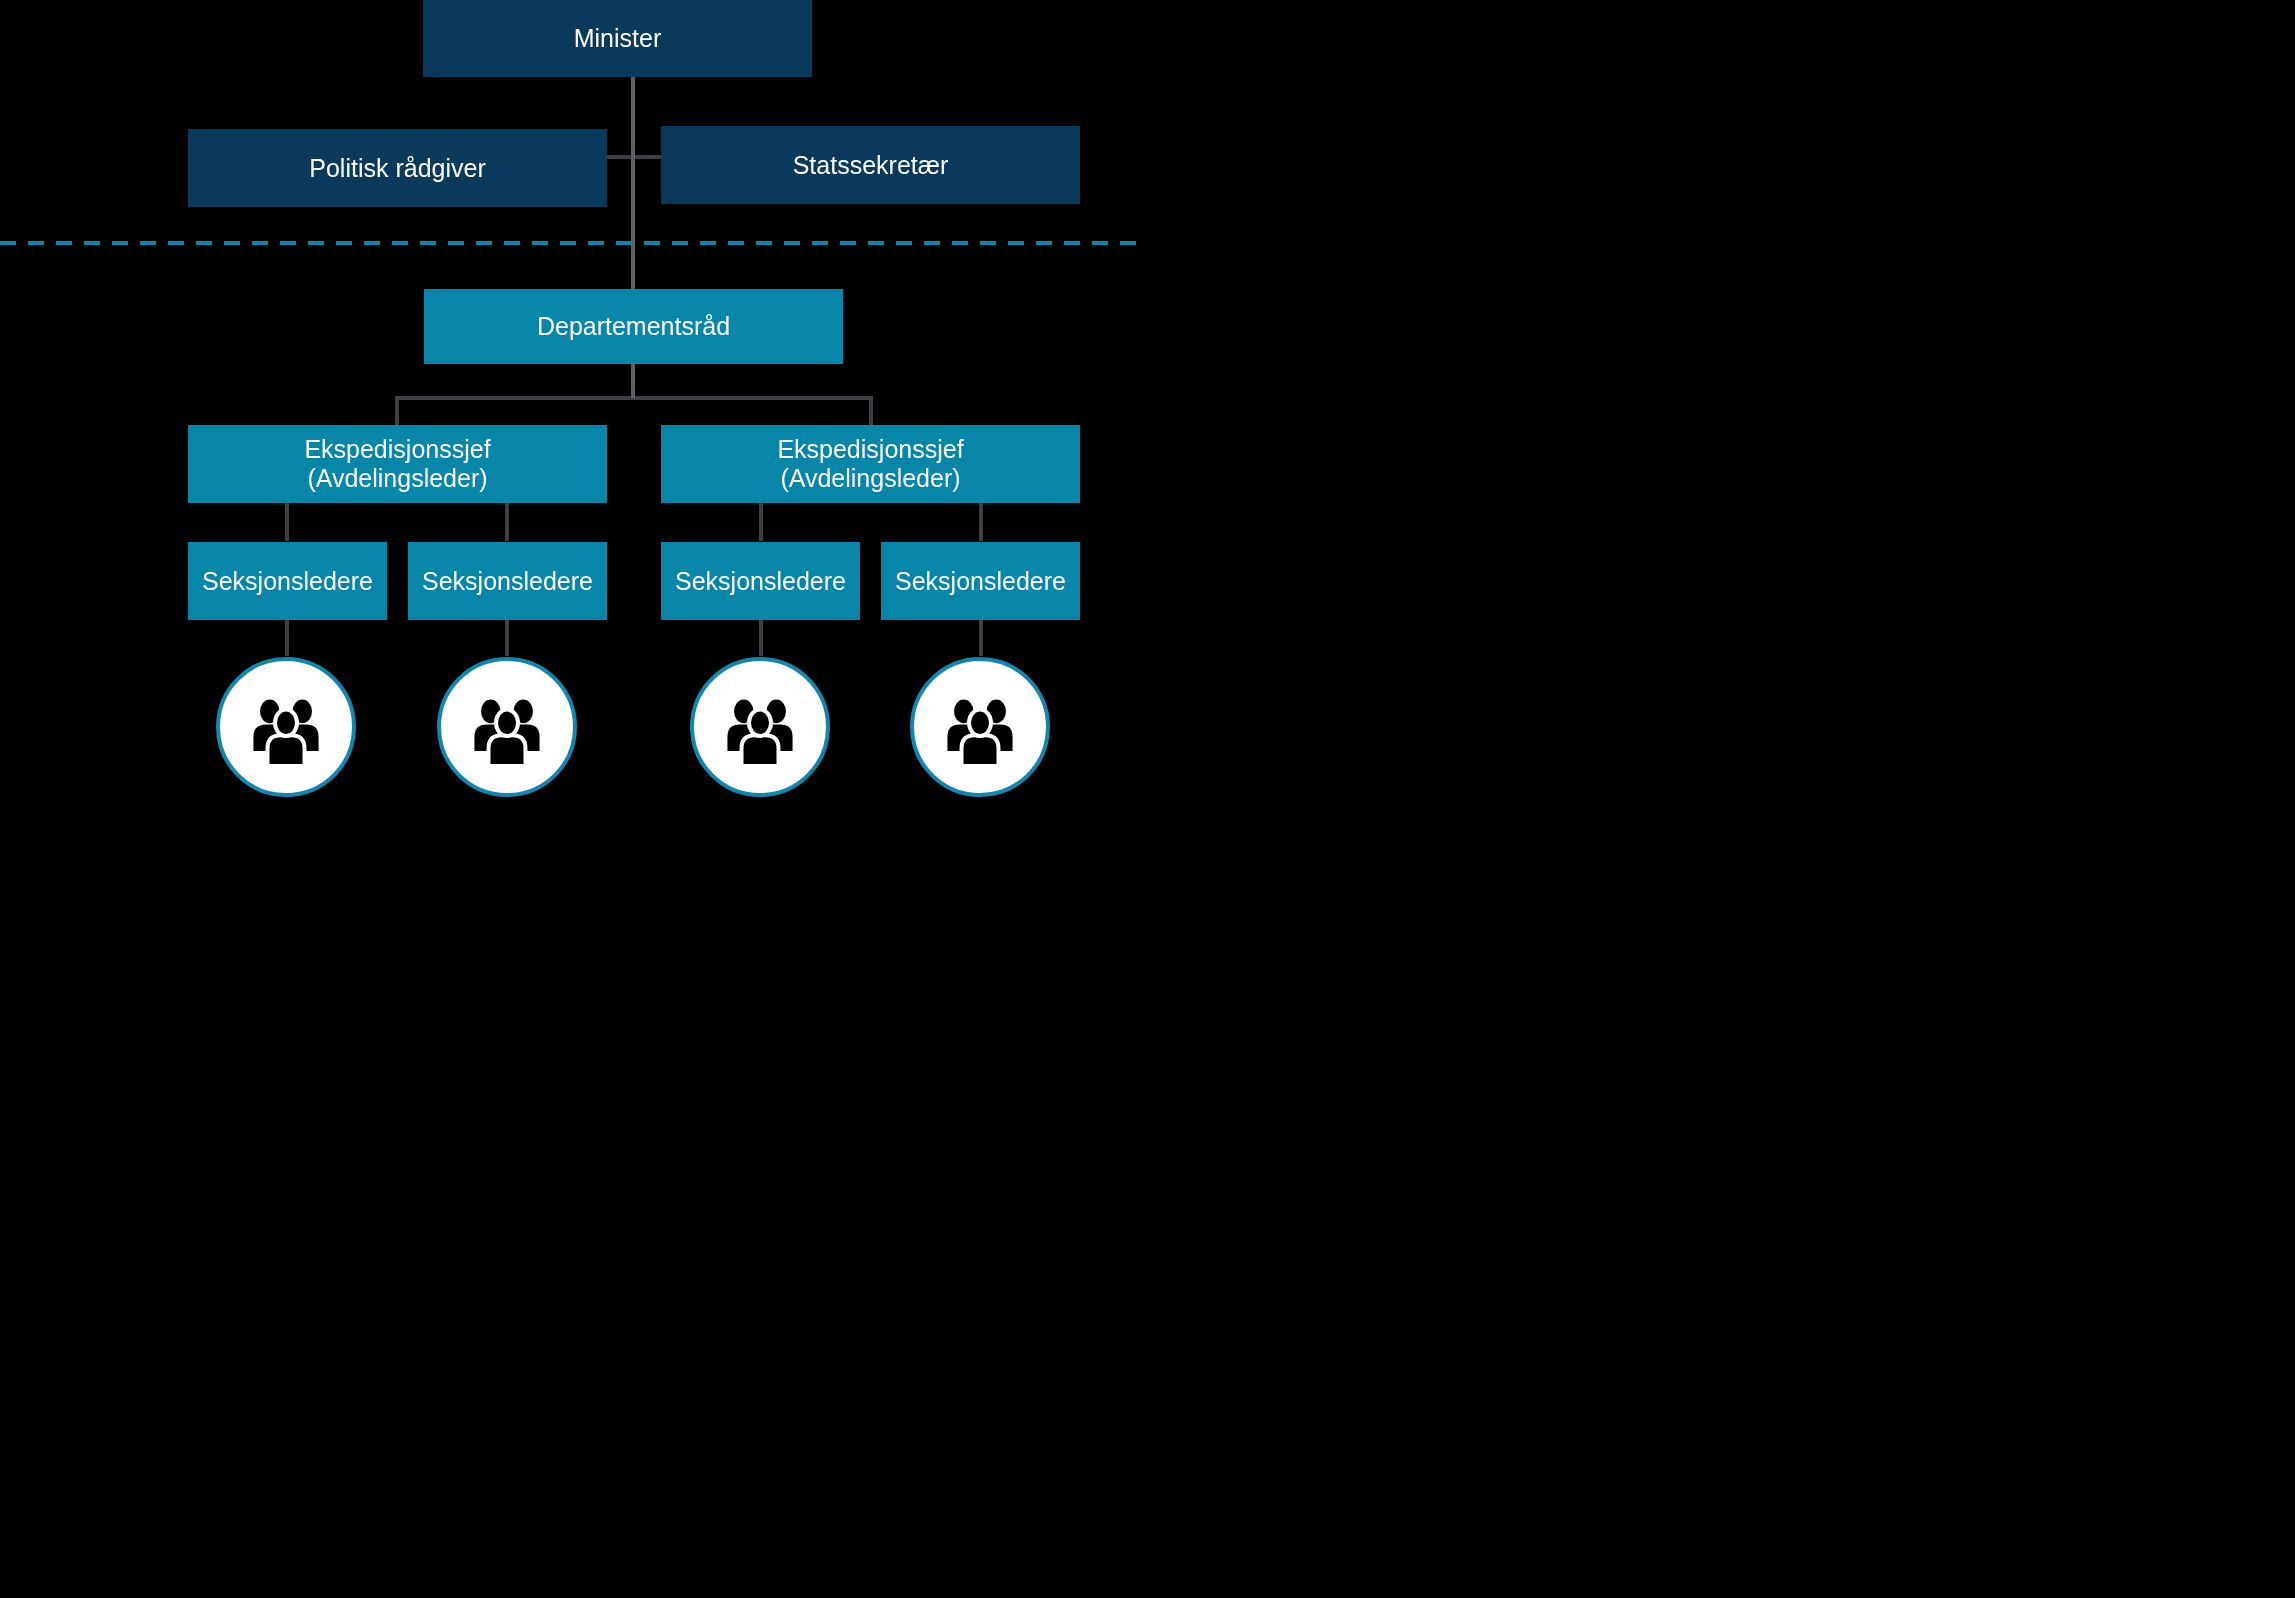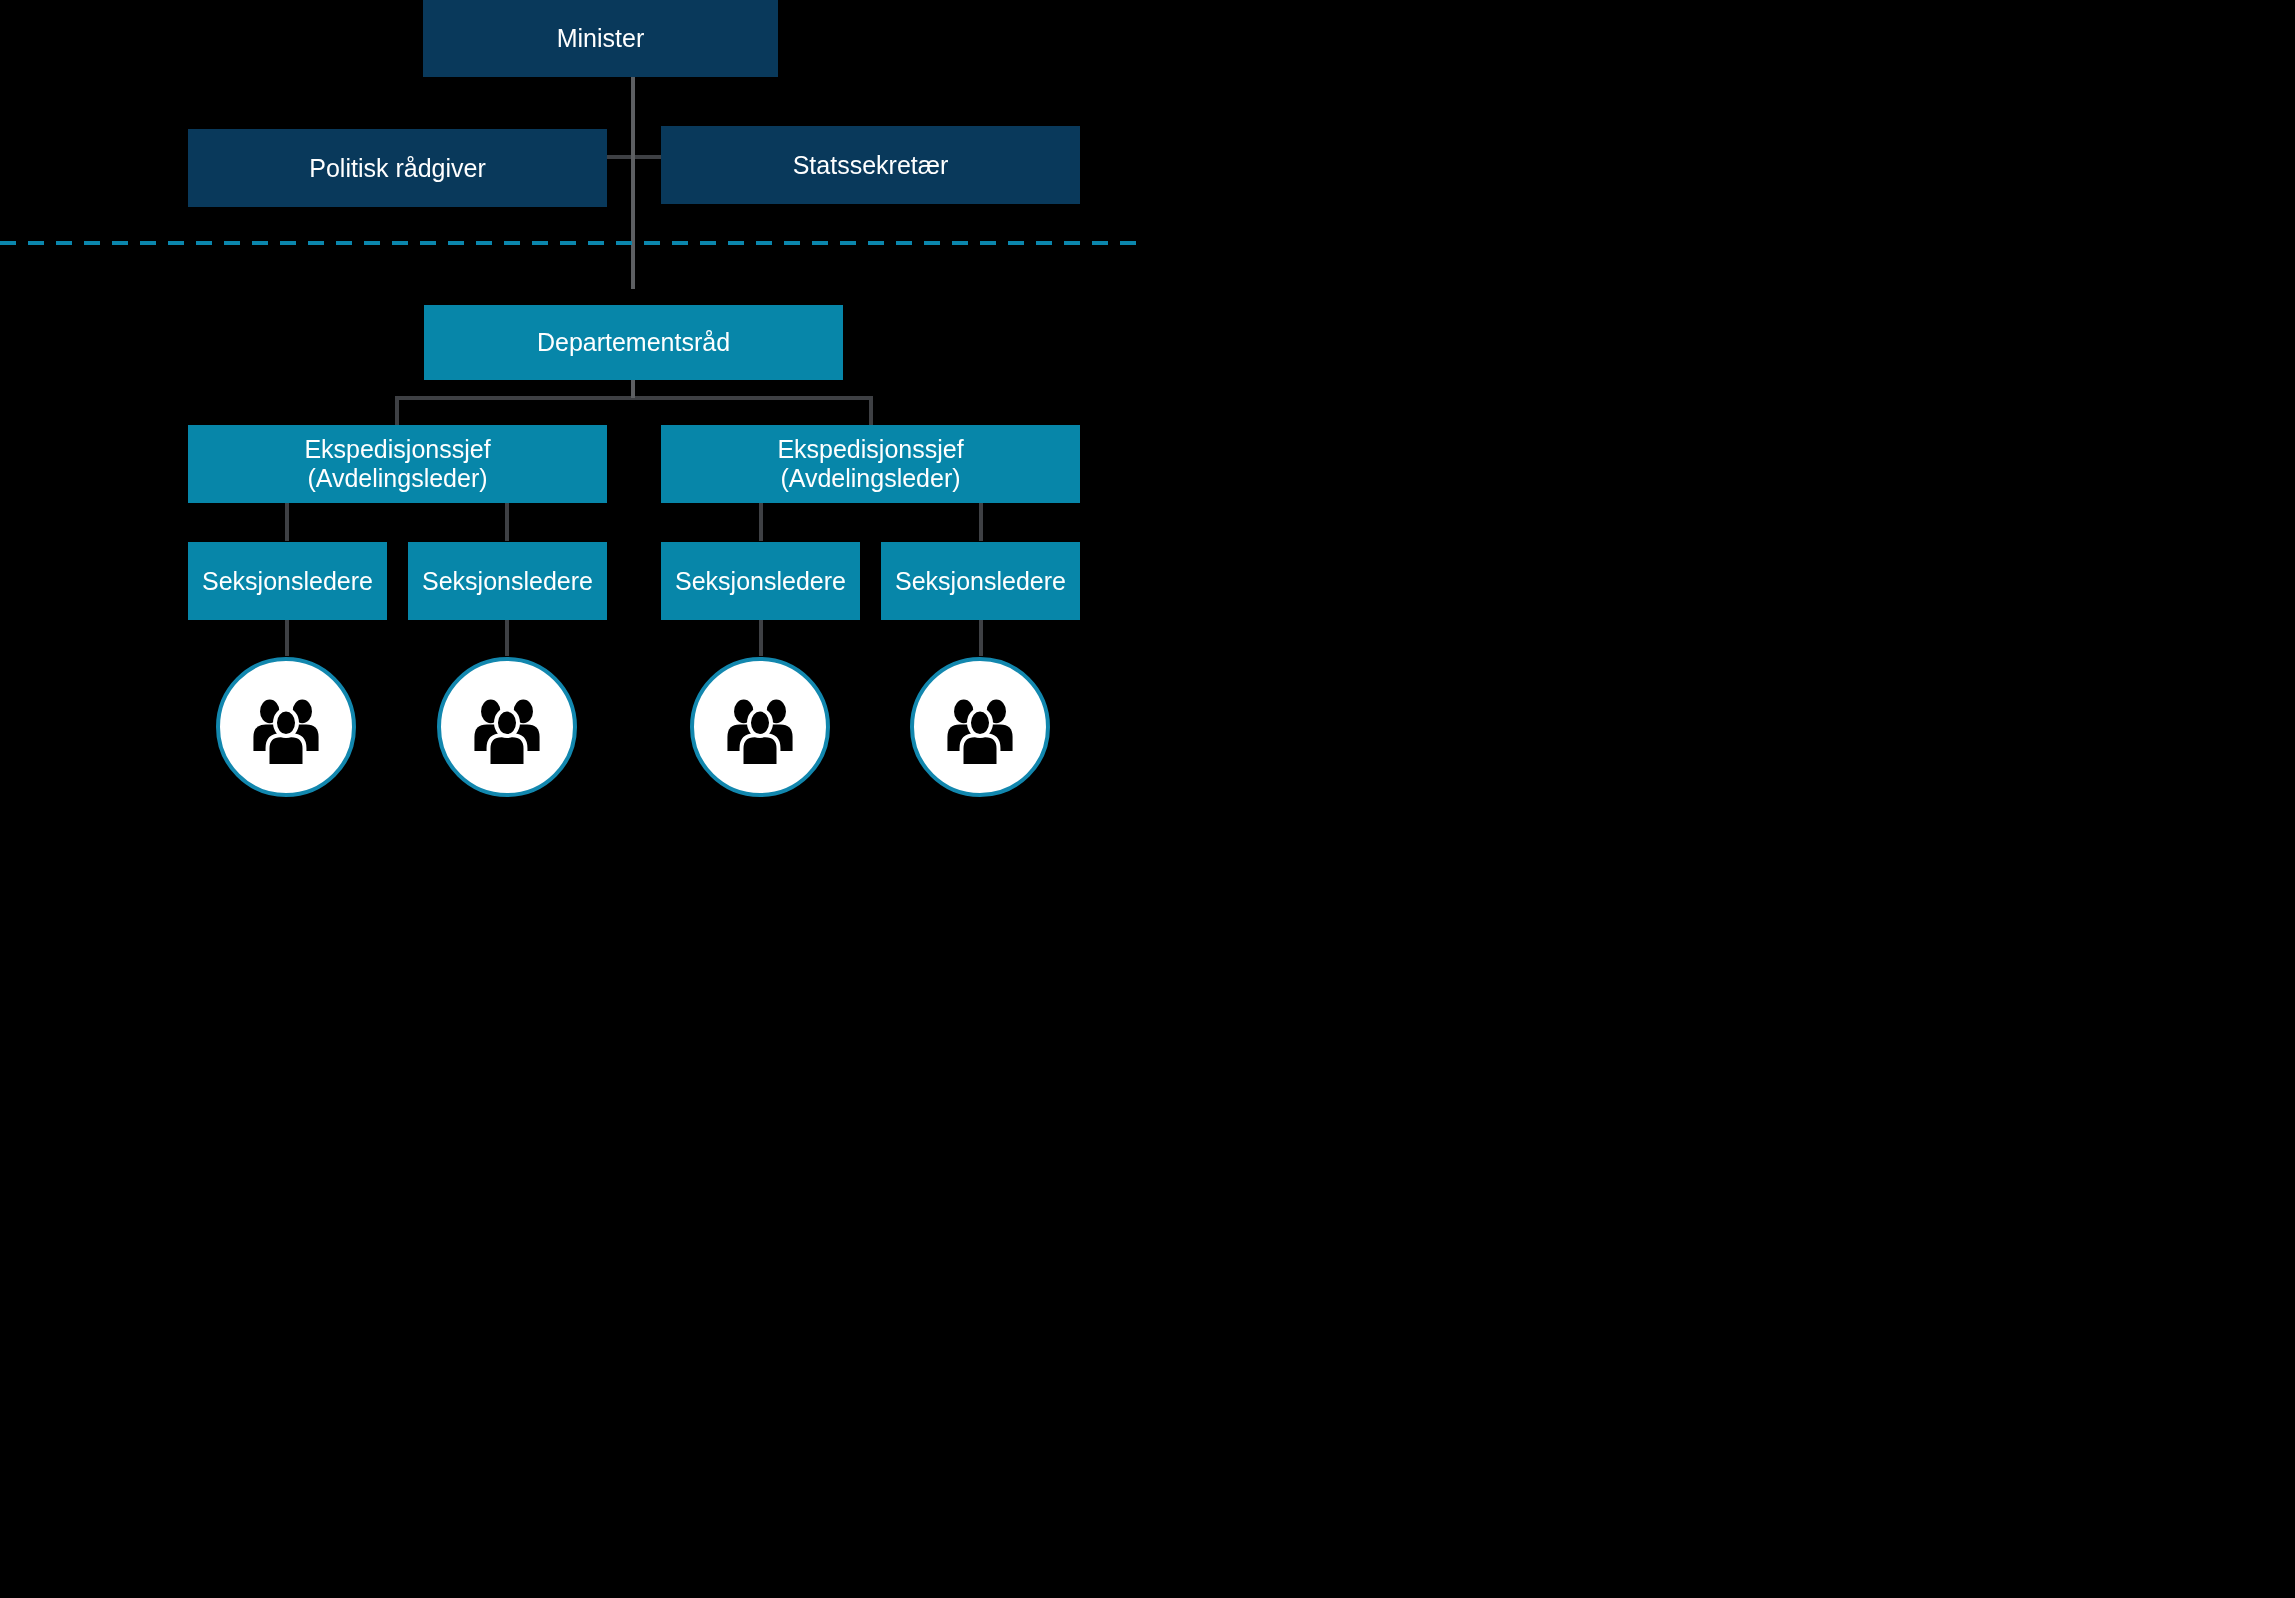--- a/index.html
+++ b/index.html
@@ -40,24 +40,24 @@
     position: absolute;
     left: 0; top: 241px;
     width: 1148px; height: 4.1px;
     background: repeating-linear-gradient(90deg,
       var(--divider, #0B86AC) 0px, var(--divider, #0B86AC) 16.5px,
       transparent 16.5px, transparent 28px);
     z-index: 2;
   }
 
   
-  #minister        { left: 423px;  top: 0;     width: 355px; height: 77px; }
+  #minister        { left: 423px;  top: 0;     width: 389px; height: 77px; }
   #politisk        { left: 188px;  top: 129px; width: 419px; height: 78px; }
   #statssekretaer  { left: 661px; top: 126px; width: 419px; height: 78px; }
-  #departementsraad{ left: 424px;  top: 289px; width: 419px; height: 75px; margin-top: 16px; }
+  #departementsraad{ left: 424px;  top: 289px; width: 419px; height: 75px; }
   #eksp-left       { left: 188px;  top: 425px; width: 419px; height: 78px; }
   #eksp-right      { left: 661px; top: 425px; width: 419px; height: 78px; }
   #seks-1          { left: 188px;  top: 542px; width: 199px; height: 78px; }
   #seks-2          { left: 408px;  top: 542px; width: 199px; height: 78px; }
   #seks-3          { left: 661px; top: 542px; width: 199px; height: 78px; }
   #seks-4          { left: 881px; top: 542px; width: 199px; height: 78px; }
 
   
   #spine-upper { left: 631px; top: 77px; width: 4.1px; height: 212px; }
   #spine-lower { left: 631px; top: 364px; width: 4.1px; height: 34px; }

